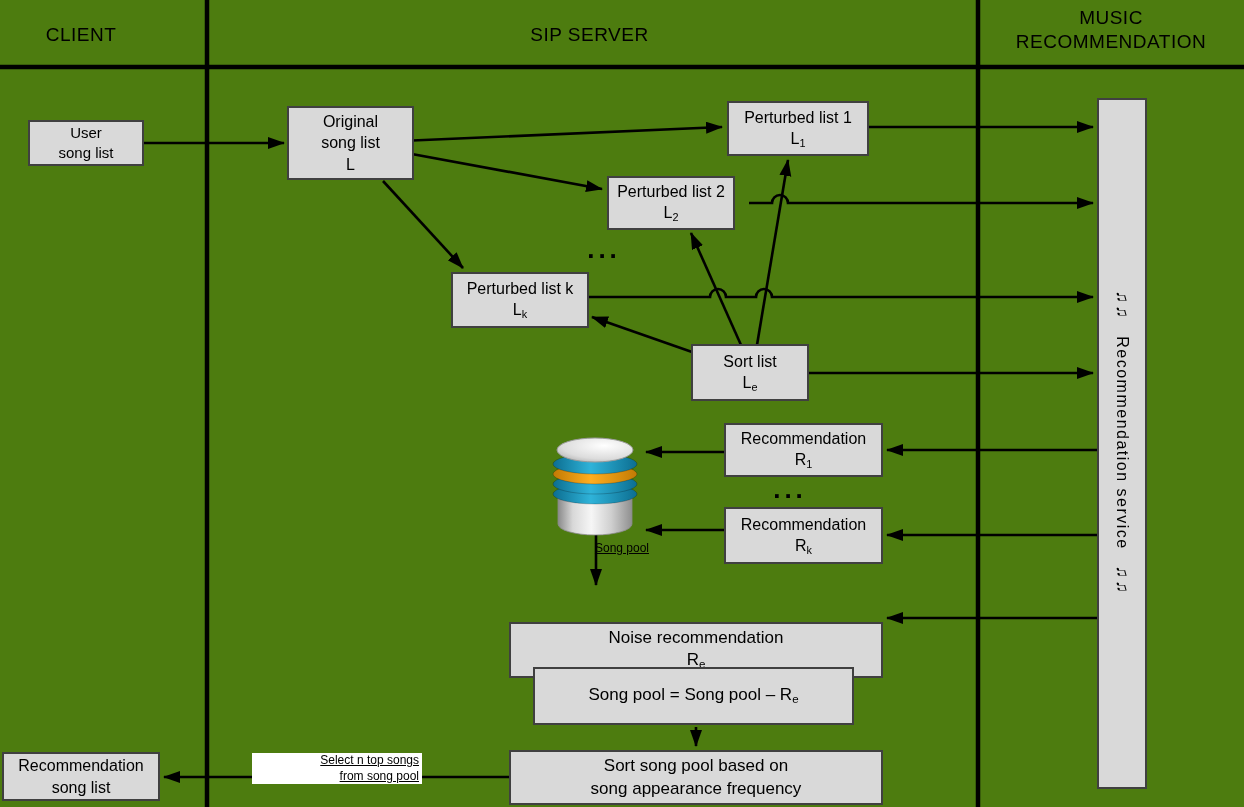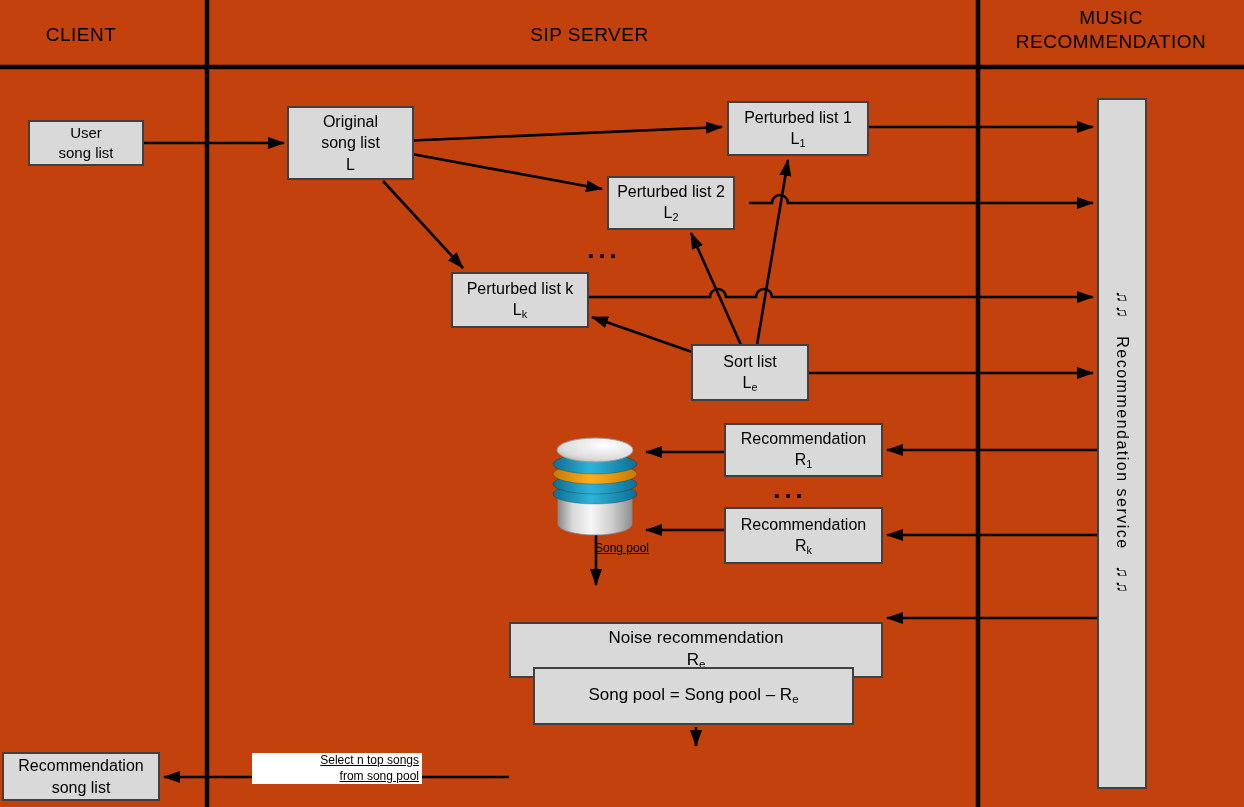--- a/index.html
+++ b/index.html
@@ -1,17 +1,17 @@
 <!DOCTYPE html>
 <html><head>
 <meta charset="utf-8">
 <style>
   html,body{margin:0;padding:0;background:#fff;}
   .stage{
-    position:relative;width:1244px;height:807px;background:#c2410c;overflow:hidden;
+    position:relative;width:1244px;height:807px;background:#4d7c0f;overflow:hidden;
     font-family:"Liberation Sans", sans-serif;color:#000;
   }
   .wires{position:absolute;left:0;top:0;z-index:1;}
   .hdr{
     position:absolute;z-index:2;text-align:center;font-size:19px;letter-spacing:.5px;
     white-space:pre-line;line-height:1.25;
   }
   .node{
     position:absolute;z-index:2;box-sizing:border-box;
     background:#d9d9d9;border:2px solid #404040;
@@ -128,20 +128,22 @@
 
   <div class="node wide" style="left:509px;top:590px;width:374px;height:56px;margin-top:32px;">
     <div class="t">Noise recommendation</div>
     <div><span>R</span><span class="sub">e</span></div>
   </div>
 
   <div class="node wide" style="left:509px;top:667px;width:321px;height:58px;margin-left:24px;">
     <div class="t"><span>Song pool = Song pool – R</span><span class="sub">e</span></div>
   </div>
 
+  <div class="node wide" style="left:509px;top:750px;width:374px;height:55px;">Sort song pool based on
+song appearance frequency</div>
 
   <div class="node" style="left:2px;top:752px;width:158px;height:49px;">Recommendation
 song list</div>
 
   <div class="service-box"></div>
   <div class="service-text">
     <span class="notes">♫♫</span>
     <span>Recommendation service</span>
     <span class="notes">♫♫</span>
   </div>

